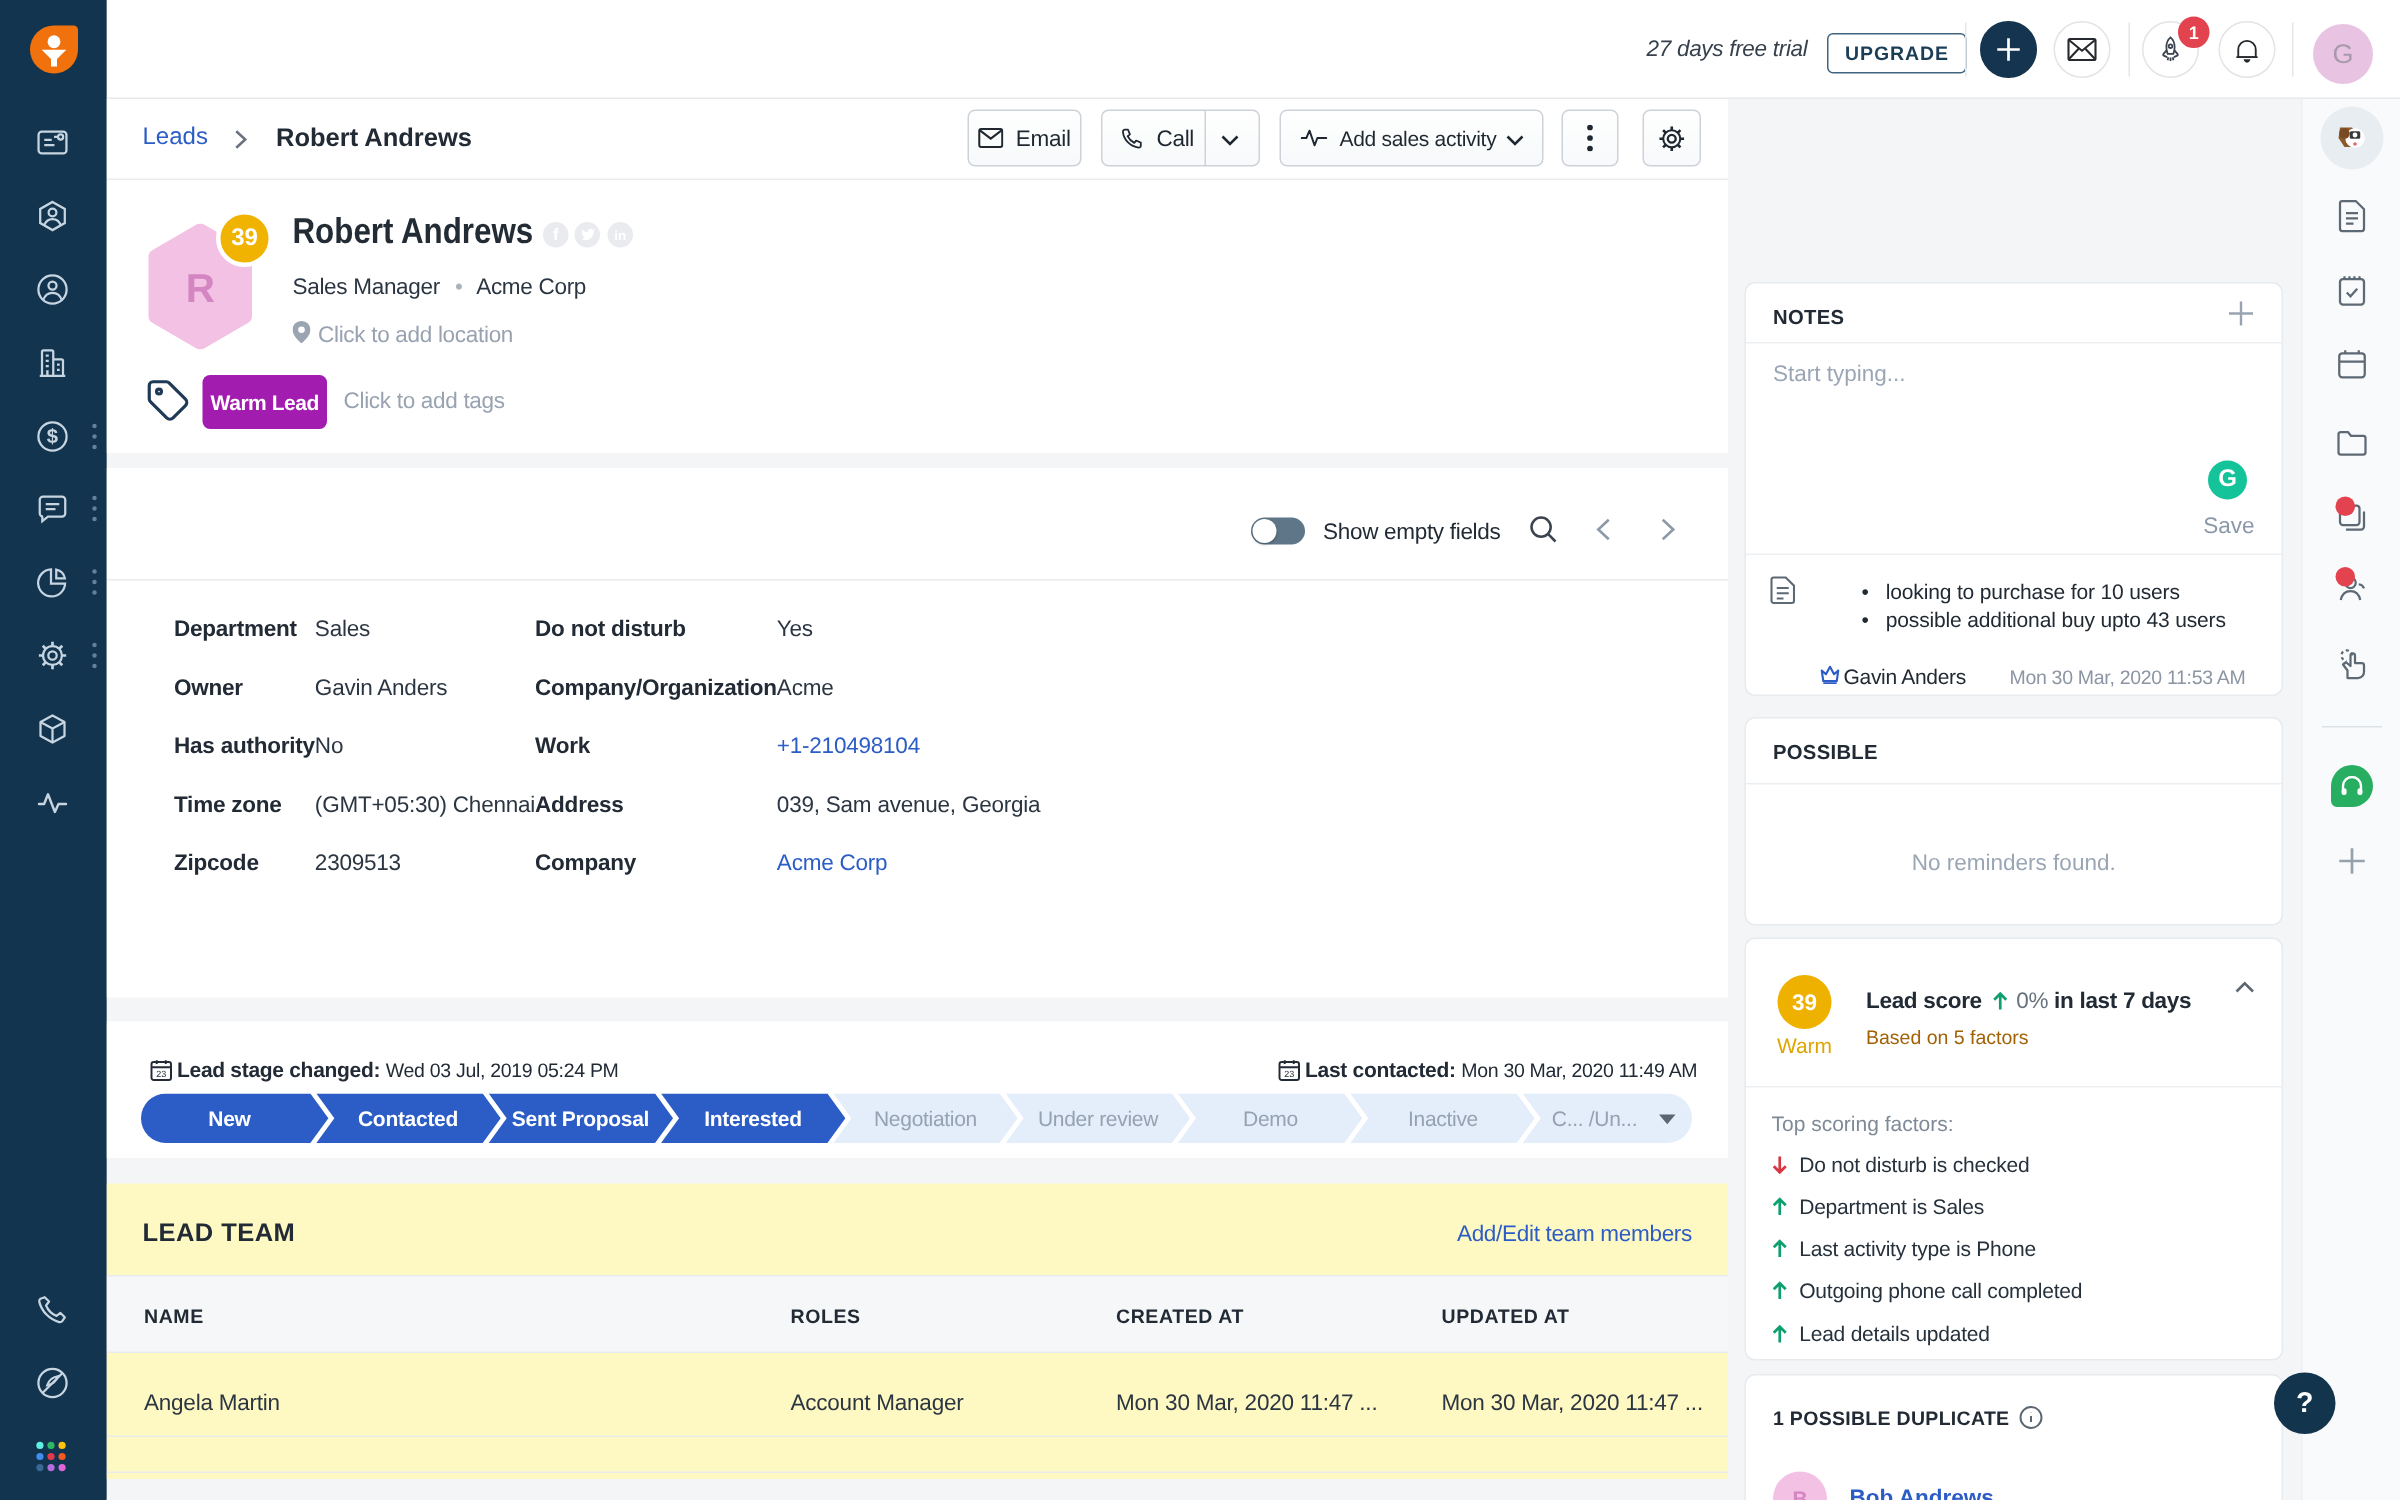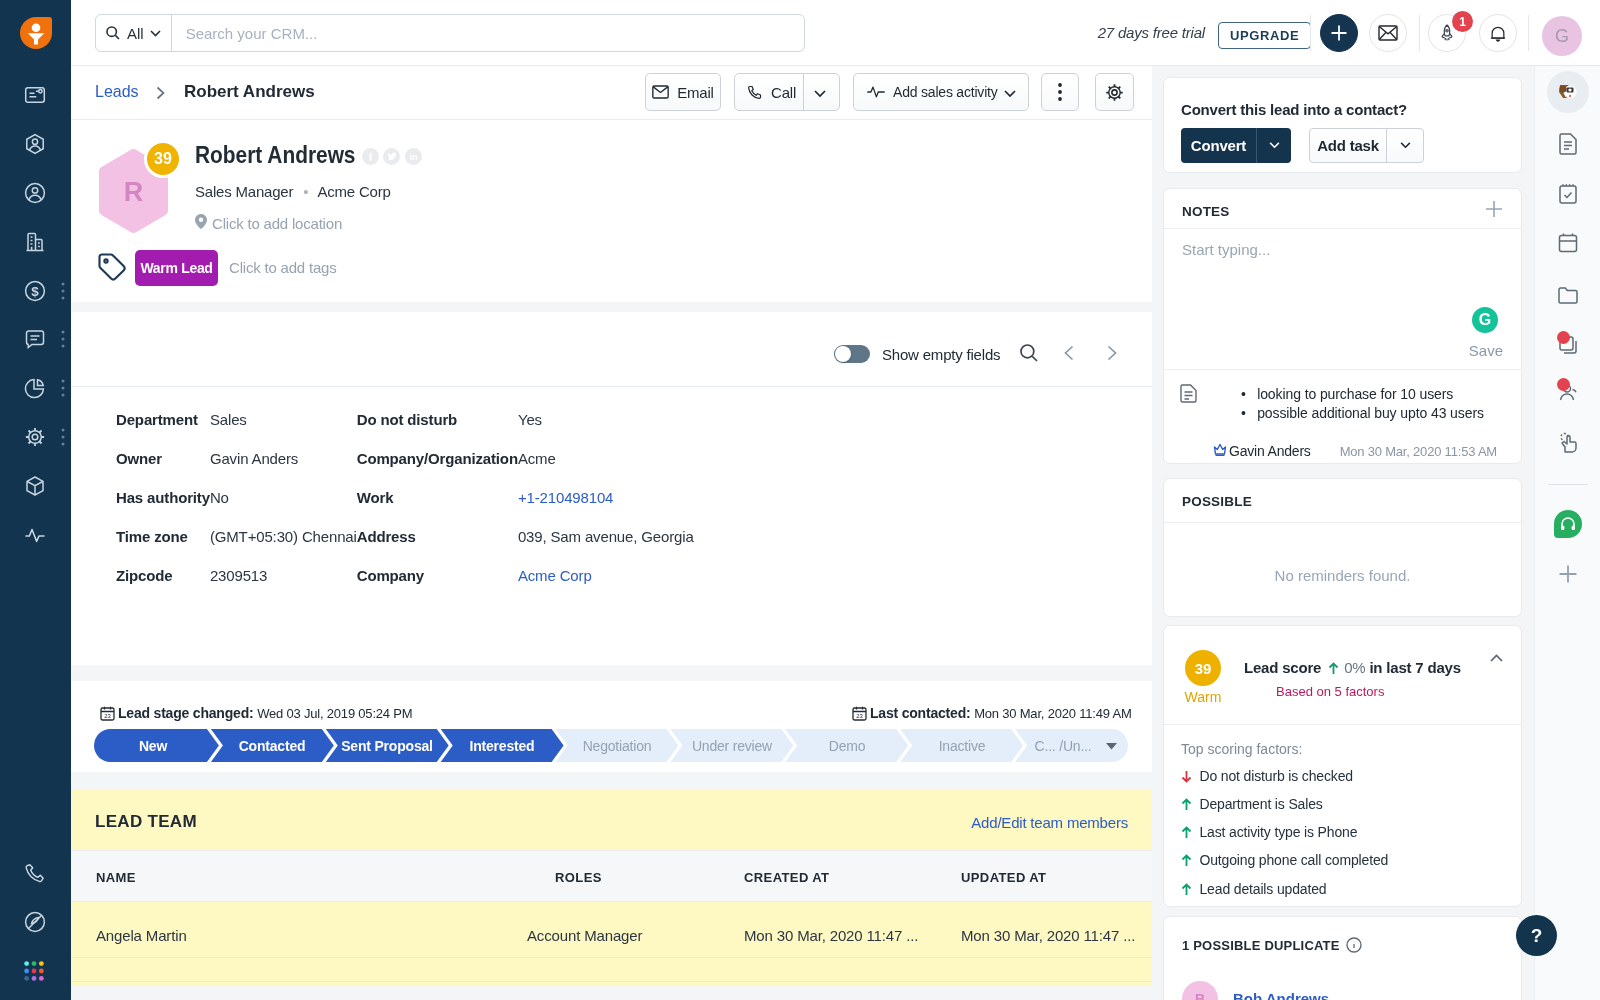--- a/index.html
+++ b/index.html
@@ -140,33 +140,20 @@
       <circle cx="21" cy="5" r="2.6" fill="#fdc40f"></circle>
       <circle cx="5" cy="13" r="2.6" fill="#3f8ef0"></circle>
       <circle cx="13" cy="13" r="2.6" fill="#e5384c"></circle>
       <circle cx="21" cy="13" r="2.6" fill="#f4591f"></circle>
       <circle cx="5" cy="21" r="2.6" fill="#3a6894"></circle>
       <circle cx="13" cy="21" r="2.6" fill="#b46ddb"></circle>
       <circle cx="21" cy="21" r="2.6" fill="#dd66d8"></circle>
     </svg>
 </aside>
 <header class="topbar">
-  <div class="search">
-    <div class="all">
-      <svg width="16" height="16" viewBox="0 0 16 16" fill="none" stroke="#27313a" stroke-width="1.6">
-          <circle cx="6.7" cy="6.7" r="4.7"></circle>
-          <path d="M10.4 10.4l3.6 3.6"></path>
-        </svg>
-      All
-      <svg width="11" height="7" viewBox="0 0 11 7" fill="none" stroke="#27313a" stroke-width="1.6">
-          <path d="M1 1l4.5 4.5L10 1"></path>
-        </svg>
-    </div>
-    <div class="ph">Search your CRM...</div>
-  </div>
   <div class="trial">27 days free trial</div>
   <div class="upgrade">UPGRADE</div>
   <div class="hdivider" style="left:1239px;"></div>
   <div class="circbtn" style="left:1249px; background:#15344f; border-color:#15344f;">
     <svg width="20" height="20" viewBox="0 0 20 20" stroke="#fff" stroke-width="1.8">
         <path d="M10 2.5v15M2.5 10h15"></path>
       </svg>
   </div>
   <div class="circbtn" style="left:1298px;">
     <svg width="20" height="16" viewBox="0 0 20 16" fill="none" stroke="#26292d" stroke-width="1.4">
@@ -357,51 +344,32 @@
           <text x="969" y="21.5" text-anchor="middle" font-family="Liberation Sans" font-size="14" font-weight="normal" fill="#95a2b1" letter-spacing="-0.2">C... /Un...</text>
           <path d="M1012 14l5.5 6.5 5.5-6.5z" fill="#5b6670"></path>
         </svg>
       </div>
   </div>
   <div class="teamcard">
     <div style="position:absolute; left:24px; top:23px; font-size:17px; color:#222b35; font-weight:bold; letter-spacing:.3px;">LEAD TEAM</div>
     <div style="position:absolute; right:24px; top:25px; font-size:15px; letter-spacing:-0.2px; color:#2c5cc5;">Add/Edit team members</div>
     <div style="position:absolute; left:0; top:61px; width:1081px; height:52px; background:#f5f7f9; border-top:1px solid #e9ecef; border-bottom:1px solid #e9ecef;"></div>
     <div class="th" style="left:25px;">NAME</div>
-    <div class="th" style="left:456px;margin-left:28px;">ROLES</div>
+    <div class="th" style="left:456px;">ROLES</div>
     <div class="th" style="left:673px;">CREATED AT</div>
     <div class="th" style="left:890px;">UPDATED AT</div>
     <div class="td" style="left:25px;">Angela Martin</div>
     <div class="td" style="left:456px;">Account Manager</div>
     <div class="td" style="left:673px;">Mon 30 Mar, 2020 11:47 ...</div>
     <div class="td" style="left:890px;">Mon 30 Mar, 2020 11:47 ...</div>
     <div style="position:absolute; left:0; top:168px; width:1081px; border-top:1px solid #e9ecef;"></div>
     <div style="position:absolute; left:0; top:192px; width:1081px; border-top:1px solid #e9ecef;"></div>
   </div>
 </div>
 <div class="rightpanel">
-  <div class="card" style="top:11px; height:96px;">
-    <div style="position:absolute; left:17px; top:23px; font-size:15px; letter-spacing:-0.2px; font-weight:bold; color:#222b35;">Convert this lead into a contact?</div>
-    <div class="navybtn" style="left:17px; top:50px; width:110px;">
-      <div style="width:76px; display:flex; align-items:center; justify-content:center; border-right:1px solid #3a566e;">Convert</div>
-      <div style="flex:1; display:flex; align-items:center; justify-content:center;">
-          <svg width="11" height="7" viewBox="0 0 12 8" fill="none" stroke="#fff" stroke-width="1.7">
-            <path d="M1 1l5 5 5-5"></path>
-          </svg>
-        </div>
-    </div>
-    <div class="whitebtn" style="left:145px; top:50px; width:115px;">
-      <div style="width:77px; display:flex; align-items:center; justify-content:center; border-right:1px solid #cdd2d9;">Add task</div>
-      <div style="flex:1; display:flex; align-items:center; justify-content:center;">
-          <svg width="11" height="7" viewBox="0 0 12 8" fill="none" stroke="#1f2830" stroke-width="1.7">
-            <path d="M1 1l5 5 5-5"></path>
-          </svg>
-        </div>
-    </div>
-  </div>
   <div class="card" style="top:122px; height:276px;">
     <div class="chead">NOTES</div>
     <svg style="position:absolute; right:18px; top:11px;" width="18" height="18" viewBox="0 0 18 18" stroke="#98a4b2" stroke-width="1.6">
         <path d="M9 1v16M1 9h16"></path>
       </svg>
     <div class="cdiv" style="top:39px;"></div>
     <div style="position:absolute; left:18px; top:52px; font-size:15px; color:#9aa6b5;">Start typing...</div>
     <div style="position:absolute; left:308px; top:118px; width:26px; height:26px; border-radius:50%; background:#15c39a; color:#fff; font-weight:bold; font-size:16px; display:flex; align-items:center; justify-content:center;">G</div>
     <div style="position:absolute; right:18px; top:153px; font-size:15px; color:#8b98a9;">Save</div>
     <div class="cdiv" style="top:180px;"></div>
@@ -422,21 +390,21 @@
     <div class="chead">POSSIBLE</div>
     <div class="cdiv" style="top:43px;"></div>
     <div style="position:absolute; left:0; top:88px; width:100%; text-align:center; font-size:15px; color:#9aa6b5;">No reminders found.</div>
   </div>
   <div class="card" style="top:559px; height:282px;">
     <div style="position:absolute; left:21px; top:24px; width:36px; height:36px; border-radius:50%; background:#efb100; color:#fff; font-weight:bold; font-size:15px; display:flex; align-items:center; justify-content:center;">39</div>
     <div style="position:absolute; left:15px; top:63px; width:48px; text-align:center; font-size:14px; color:#dfa501;">Warm</div>
     <div style="position:absolute; left:80px; top:33px; font-size:15px; letter-spacing:-0.2px; color:#222b35;"><b>Lead score</b> <svg width="11" height="13" viewBox="0 0 11 13" fill="none" stroke="#0e9f6e" stroke-width="1.8" style="margin:0 1px -2px 3px;">
           <path d="M5.5 12V2M1.5 5.5l4-4 4 4"></path>
         </svg> <span style="color:#68737f;">0%</span> <b>in last 7 days</b></div>
-    <div style="position:absolute; left:80px; top:58px; font-size:13px; color:#be185d;margin-left:32px;">Based on 5 factors</div>
+    <div style="position:absolute; left:80px; top:58px; font-size:13px; color:#a16207;">Based on 5 factors</div>
     <svg style="position:absolute; left:326px; top:28px;" width="13" height="8" viewBox="0 0 13 8" fill="none" stroke="#5b6670" stroke-width="1.7">
         <path d="M1 7l5.5-5.5L12 7"></path>
       </svg>
     <div class="cdiv" style="top:98px;"></div>
     <div style="position:absolute; left:17px; top:115px; font-size:14px; color:#7e8a97;">Top scoring factors:</div>
     <div style="position:absolute; left:17px; top:142px; font-size:14px; letter-spacing:-0.15px; color:#26313c;"><svg width="11" height="13" viewBox="0 0 11 13" fill="none" stroke="#d7353f" stroke-width="1.8" style="margin-bottom:-2px;">
           <path d="M5.5 1v10M1.5 7.5l4 4 4-4"></path>
         </svg>&nbsp; Do not disturb is checked</div>
     <div style="position:absolute; left:17px; top:170px; font-size:14px; letter-spacing:-0.15px; color:#26313c;"><svg width="11" height="13" viewBox="0 0 11 13" fill="none" stroke="#0e9f6e" stroke-width="1.8" style="margin-bottom:-2px;">
           <path d="M5.5 12V2M1.5 5.5l4-4 4 4"></path>

